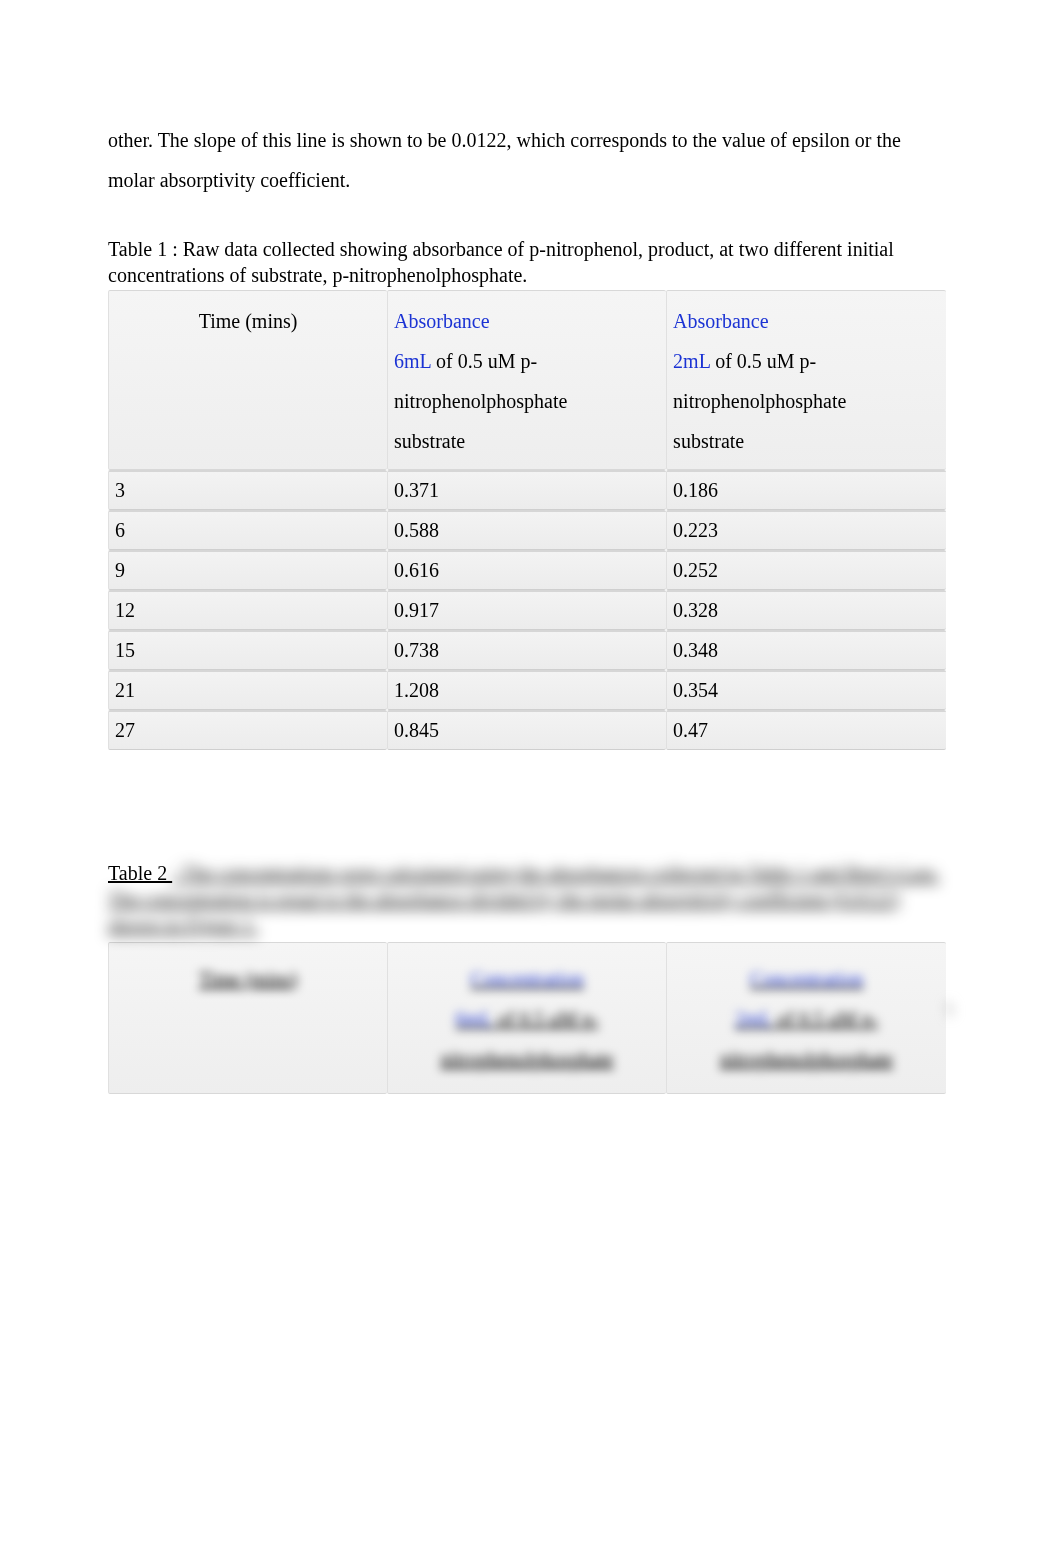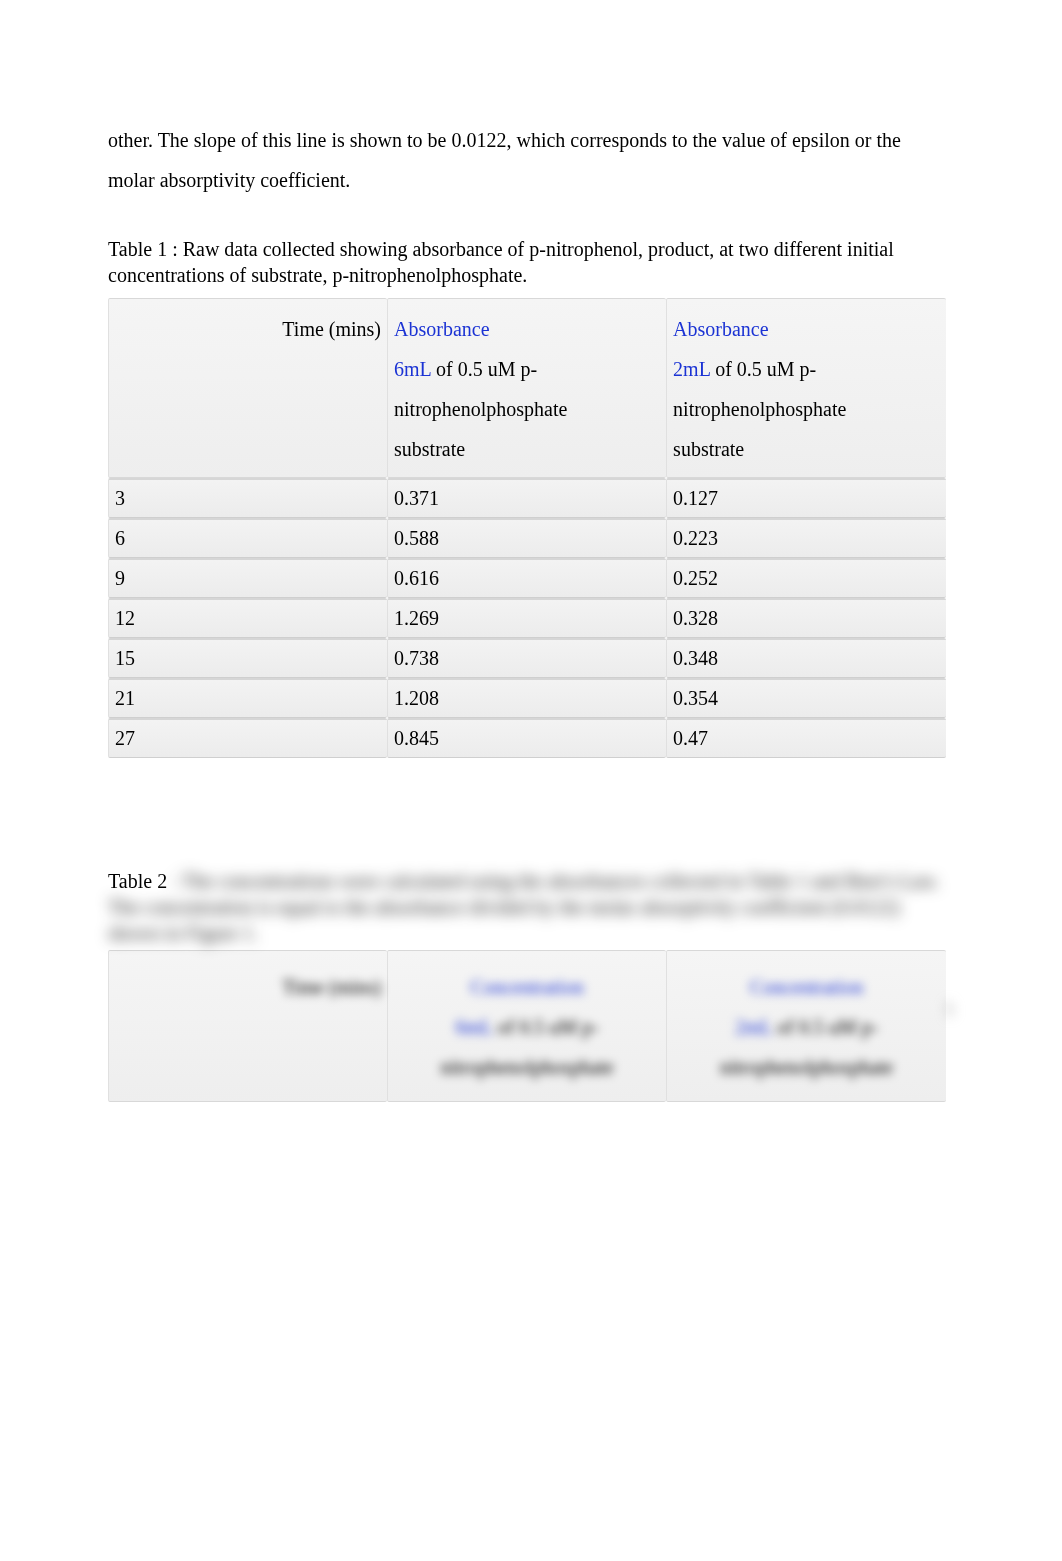--- a/index.html
+++ b/index.html
@@ -16,21 +16,21 @@
       position: relative;
       min-height: 1461px;
       box-sizing: border-box;
     }
     .para {
       line-height: 2.0;
       margin-bottom: 36px;
     }
     .table-caption {
       line-height: 1.3;
-      margin-bottom: 10px;
+      margin-bottom: 2px;
     }
     table {
       border-collapse: separate;
       border-spacing: 0;
       width: 100%;
       table-layout: fixed;
     }
     th, td {
       text-align: left;
       font-weight: normal;
@@ -40,40 +40,41 @@
     thead th {
       background: linear-gradient(#f5f5f5, #eeeeee);
       border-top: 1px solid #d8d8d8;
       border-bottom: 1px solid #d8d8d8;
       border-left: 1px solid #e0e0e0;
       padding: 10px 6px 8px 6px;
       line-height: 2.0;
       vertical-align: top;
     }
     thead th:first-child {
-      text-align: right;
+      text-align: center;
       margin-top: 40px;
     }
     thead th:nth-child(2),
     thead th:nth-child(3) {
     }
     tbody td {
       background: linear-gradient(#f3f3f3, #ececec);
       border-top: 2px solid #d6d6d6;
       border-left: 1px solid #e0e0e0;
       border-bottom: 1px solid #cfcfcf;
       padding: 7px 6px 7px 6px;
     }
     .blue { color: #1b33d4; }
     .col1 { width: 33.3%; }
     .col2 { width: 33.3%; }
     .col3 { width: 33.4%; }
 
     .table2-wrap {
       margin-top: 110px;
+      text-decoration: underline;
     }
     .table2-caption {
       line-height: 1.3;
       margin-bottom: 4px;
     }
     .blur-strong {
       filter: blur(7px);
       color: #1b1b1b;
     }
     .blur-blue {
@@ -132,35 +133,35 @@
             <span class="blue">2mL</span><span> of 0.5 uM p-</span><br>
             <span>nitrophenolphosphate</span><br>
             <span>substrate</span>
           </th>
         </tr>
       </thead>
       <tbody>
         <tr>
           <td>3</td>
           <td>0.371</td>
-          <td>0.127</td>
+          <td>0.186</td>
         </tr>
         <tr>
           <td>6</td>
           <td>0.588</td>
           <td>0.223</td>
         </tr>
         <tr>
           <td>9</td>
           <td>0.616</td>
           <td>0.252</td>
         </tr>
         <tr>
           <td>12</td>
-          <td>1.269</td>
+          <td>0.917</td>
           <td>0.328</td>
         </tr>
         <tr>
           <td>15</td>
           <td>0.738</td>
           <td>0.348</td>
         </tr>
         <tr>
           <td>21</td>
           <td>1.208</td>

